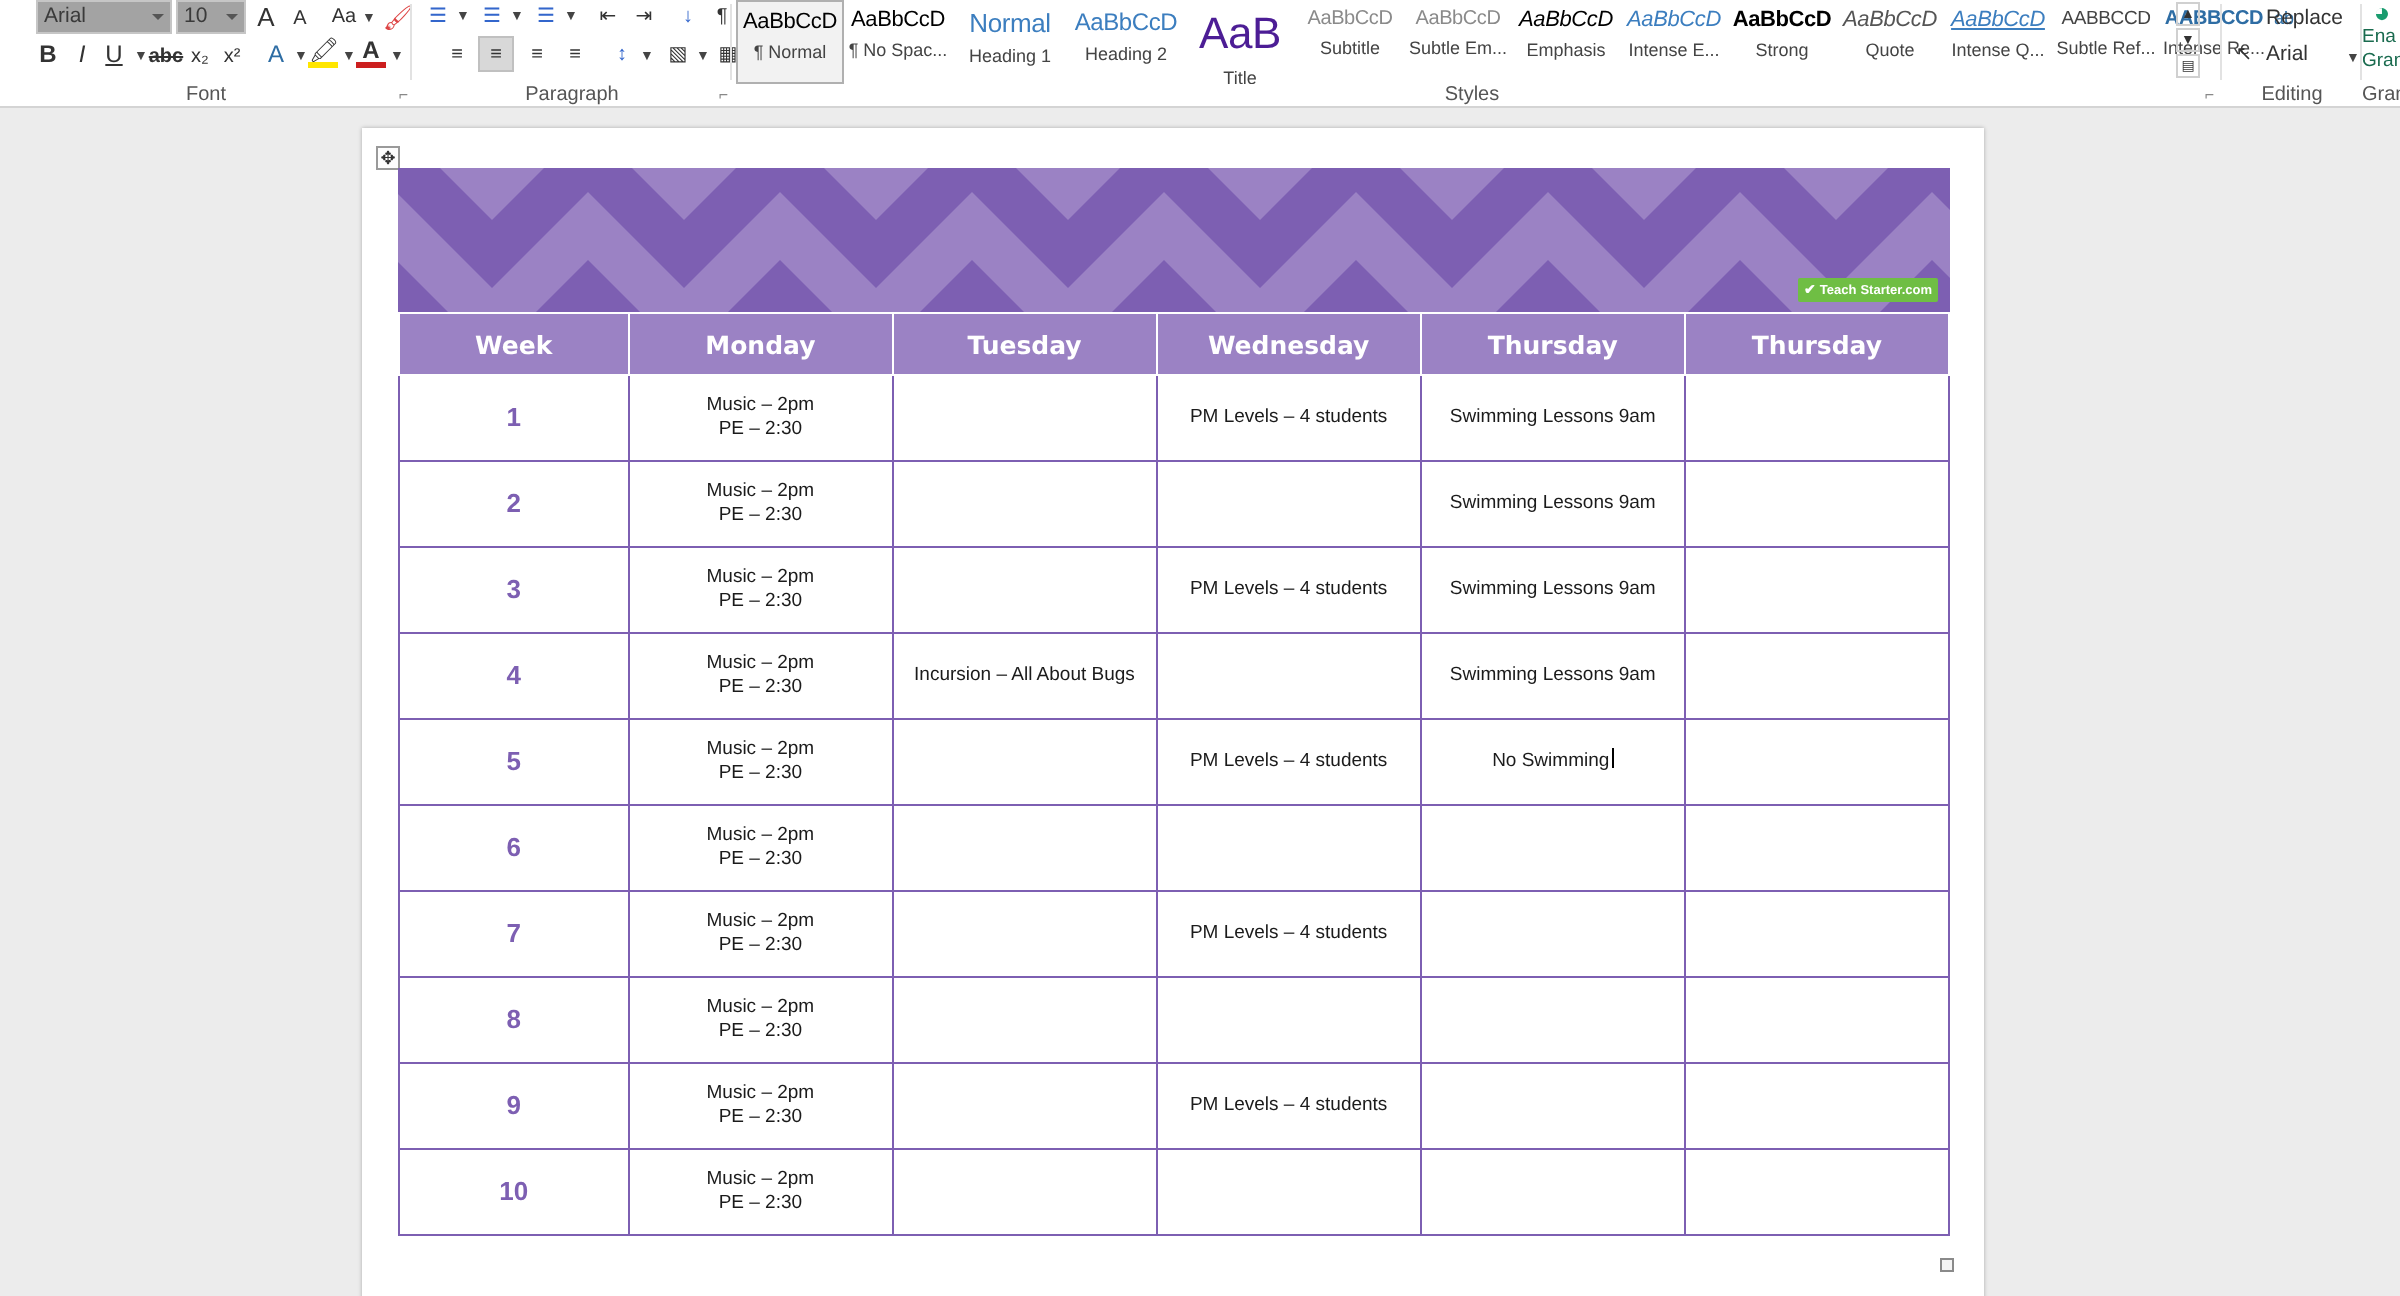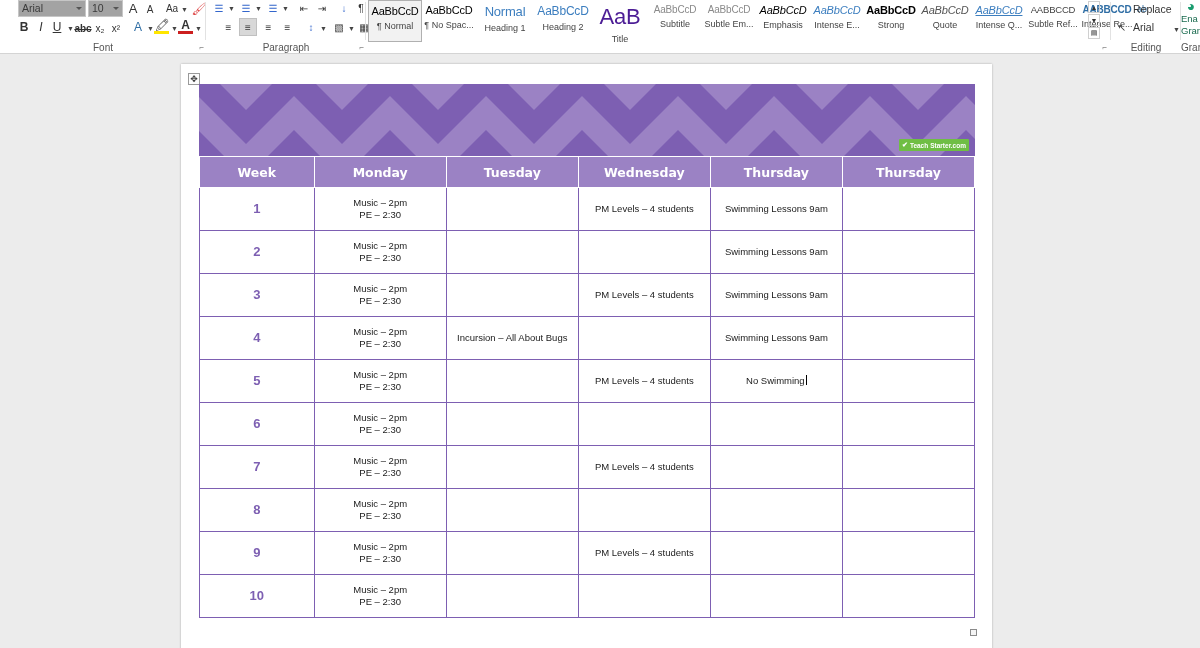--- a/index.html
+++ b/index.html
@@ -307,20 +307,21 @@
           <span class="nm">Subtle Ref...</span>
         </div>
         <div class="stylecell" style="left: 714px; width: 54px;">
           <span class="samp" style="font-size: 10px; color: rgb(46, 109, 164); font-weight: bold;">AABBCCD</span>
           <span class="nm">Intense Re...</span>
         </div>
       </div>
     <div class="ico" style="left:722px;top:1px;width:12px;height:12px;border:1px solid #d0d0d0;font-size:7px;">▲</div>
     <div class="ico" style="left:722px;top:14px;width:12px;height:12px;border:1px solid #d0d0d0;font-size:7px;">▼</div>
     <div class="ico" style="left:722px;top:27px;width:12px;height:12px;border:1px solid #d0d0d0;font-size:7px;">▤</div>
+    <div class="rgroup-label" style="width:740px;">Styles</div>
     <div class="rgroup-dialog" style="right:4px;">⌐</div>
     <div class="rgroup-sep" style="left:744px;"></div>
   </div>
 
   <div class="rgroup" style="left:1111px;width:70px;">
     <div class="ico" style="left:3px;top:2px;width:16px;height:14px;font-size:9px;color:#2d6ca2;padding-left:28px;">ab</div>
     <div class="editbtn" style="left:22px;top:3px;">Replace</div>
     <div class="ico" style="left:3px;top:20px;width:16px;height:14px;font-size:10px;">↖</div>
     <div class="editbtn" style="left:22px;top:21px;">Arial</div>
     <div class="dd" style="left:62px;top:26px;">▼</div>

